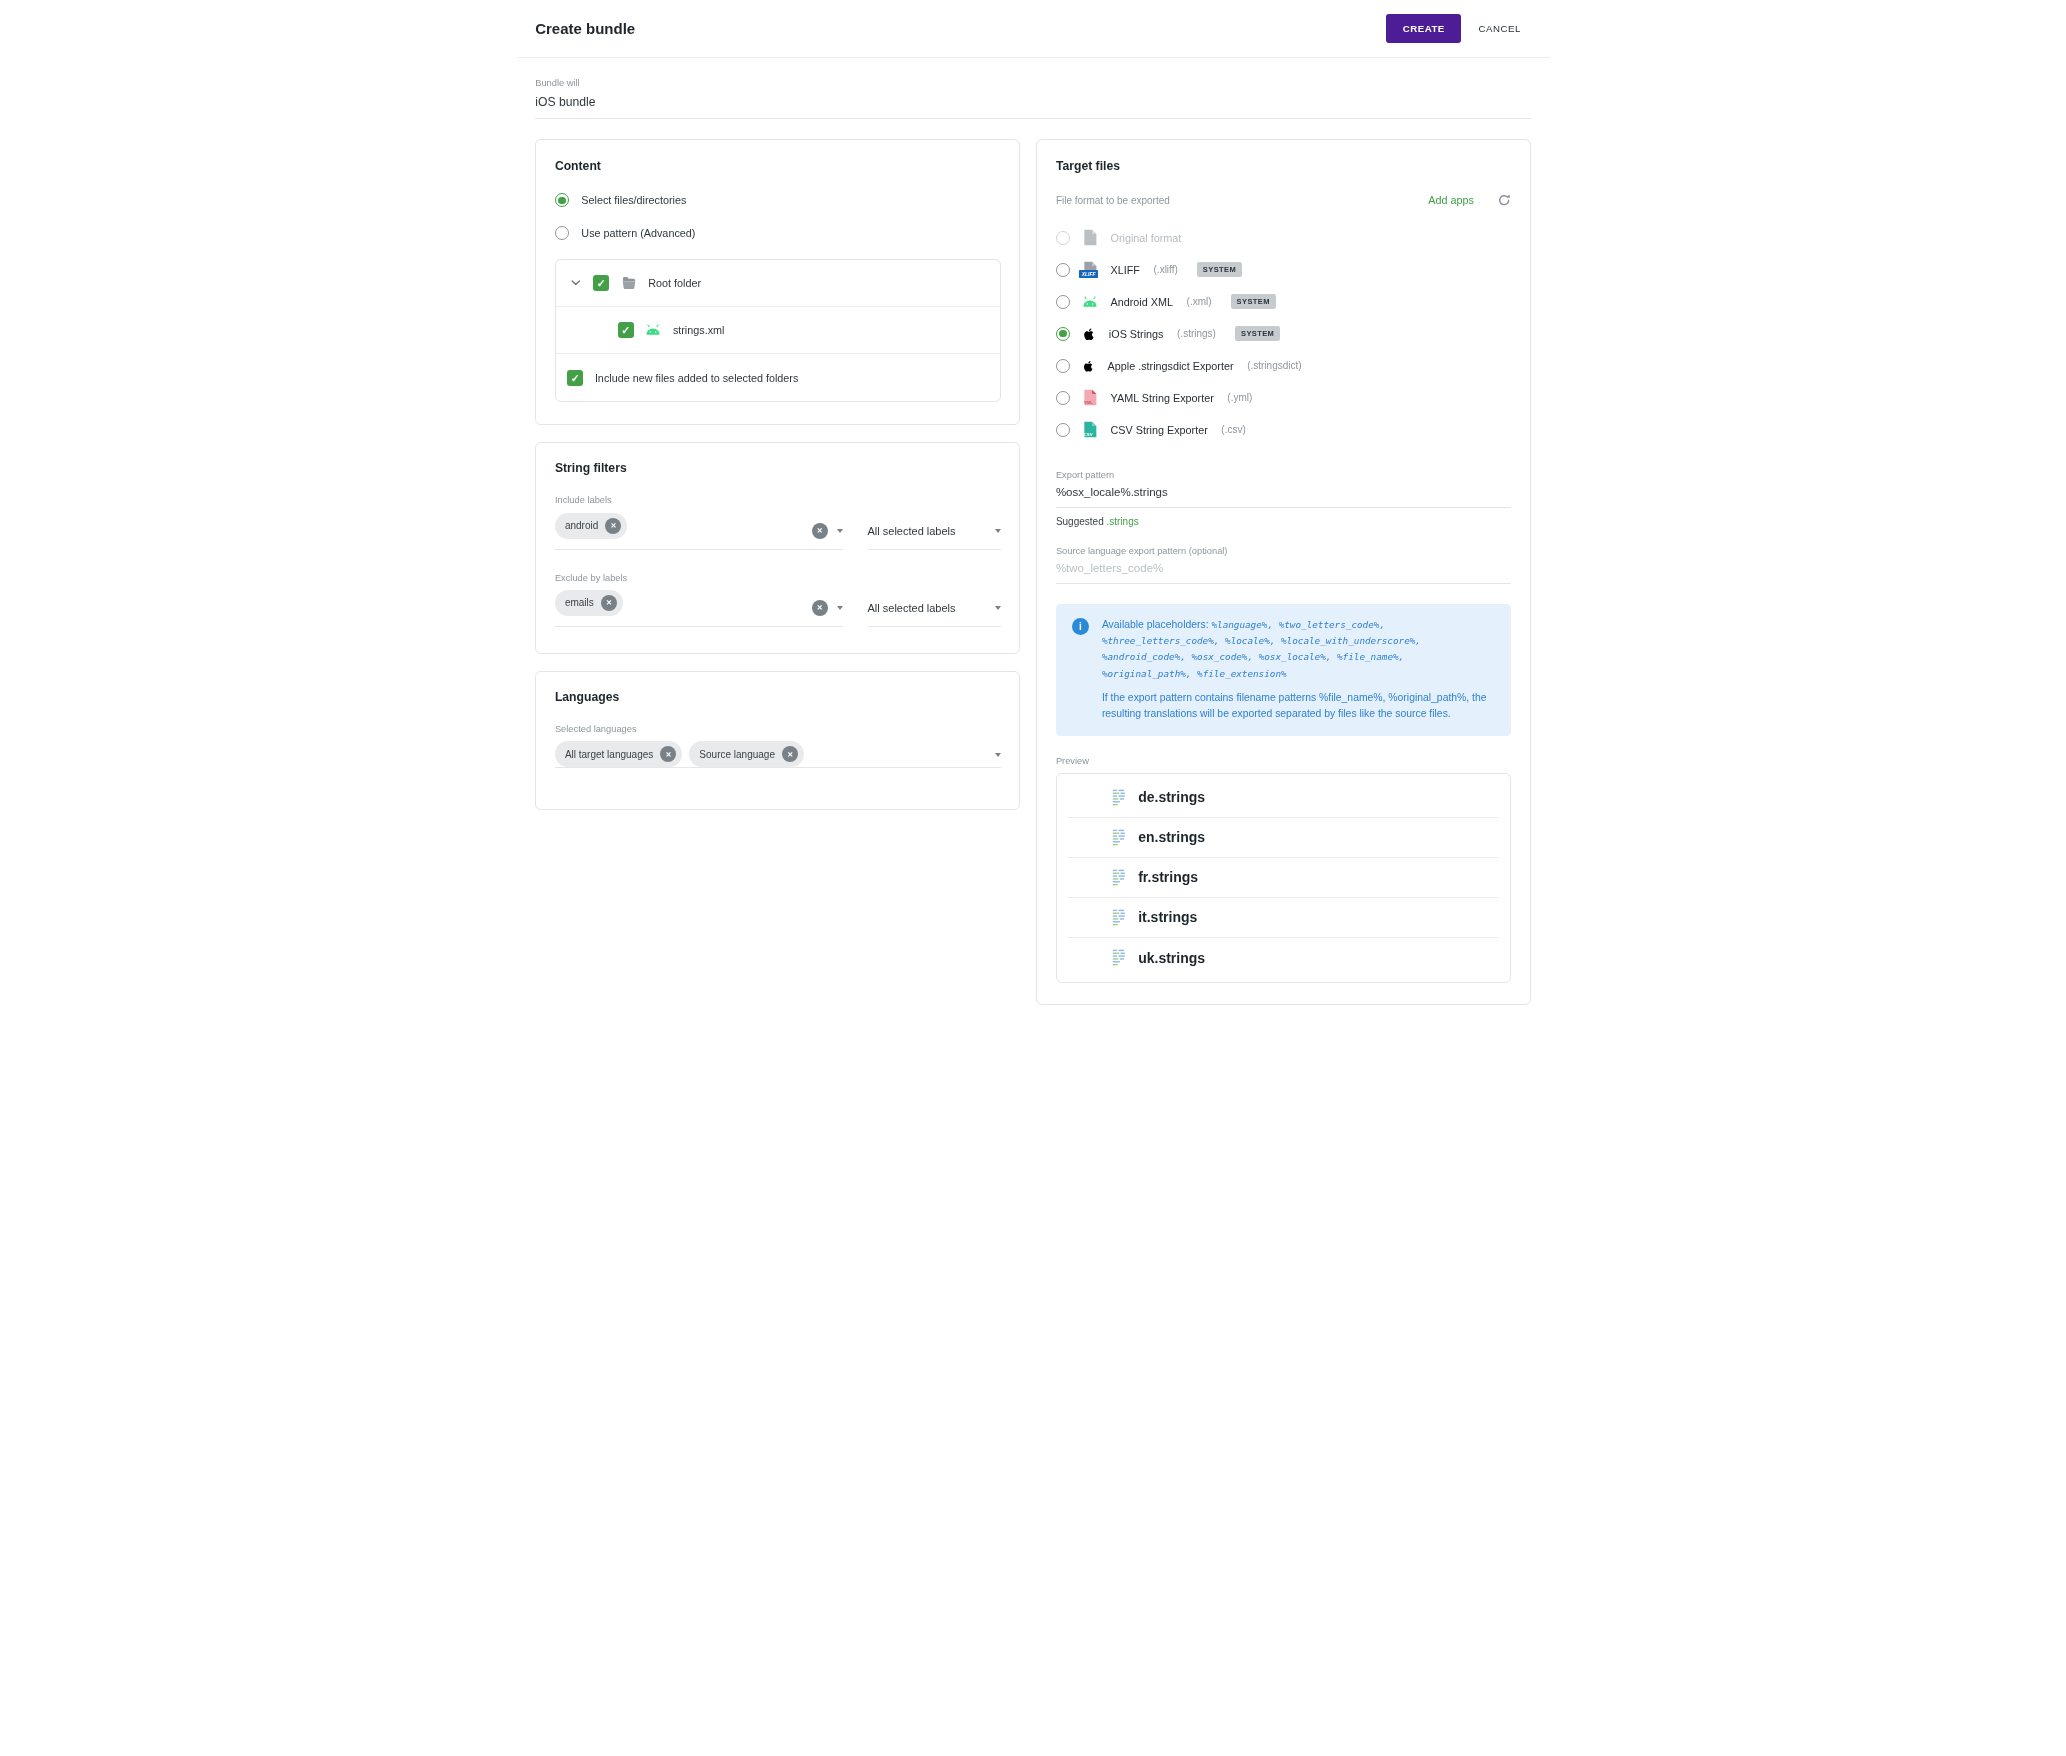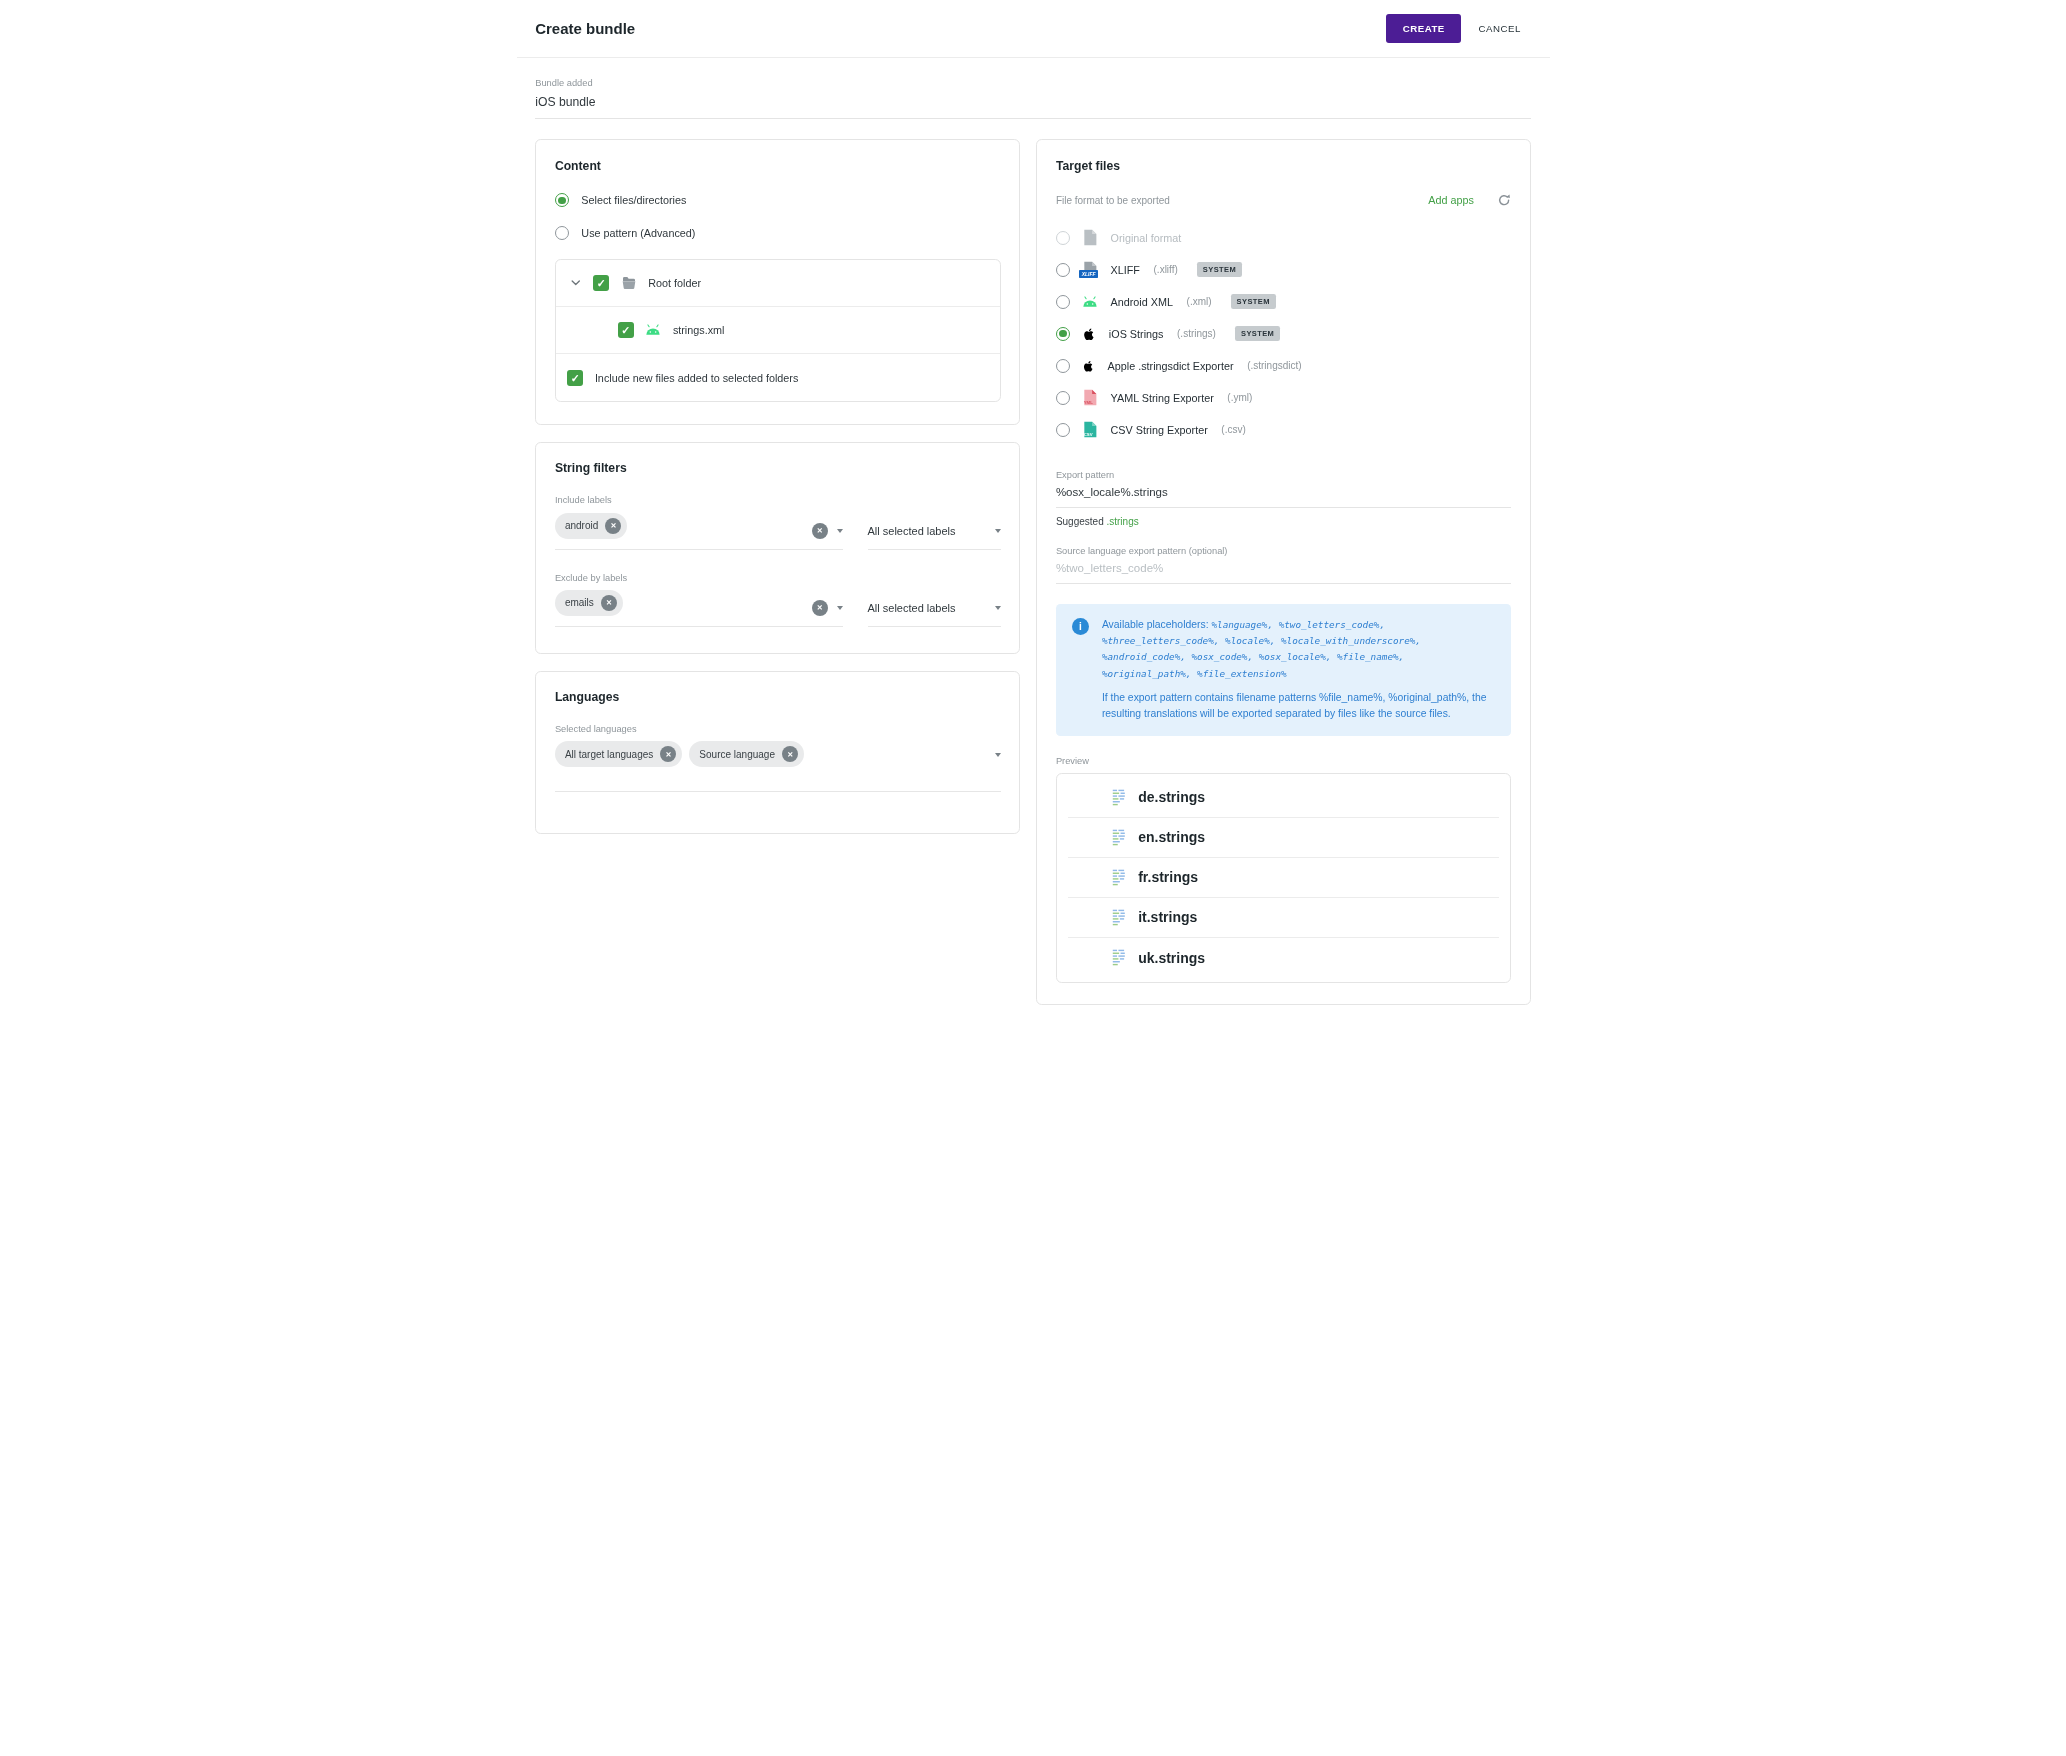--- a/index.html
+++ b/index.html
@@ -97,21 +97,21 @@
   }
   .select-box {
     width: 133px; flex: none; display: flex; align-items: center;
     justify-content: space-between; border-bottom: 0.7px solid #e6e6e6;
     padding-bottom: 11.5px; font-size: 11px; color: #30383d; cursor: pointer;
   }
 
   
   .lang-row {
     display: flex; align-items: flex-end; border-bottom: 0.7px solid #e6e6e6;
-    padding-bottom: 24px; margin-bottom: 18.7px;
+    padding-bottom: 0; margin-bottom: 18.7px;
   }
 
   
   .format-header { display: flex; align-items: center; justify-content: space-between; margin-bottom: 14.3px; }
   .format-header .group-label { margin-bottom: 0; font-size: 10px; }
   .add-apps-wrap { display: flex; align-items: center; gap: 23px; }
   .add-apps { font-size: 10.8px; color: #43a047; text-decoration: none; cursor: pointer; }
   .refresh { width: 14.3px; height: 14.3px; cursor: pointer; }
 
   .format-row { display: flex; align-items: center; gap: 12.2px; height: 32px; font-size: 10.8px; }
@@ -168,21 +168,21 @@
 
 <header class="topbar">
   <h1>Create bundle</h1>
   <div class="topbar-actions">
     <button class="btn-create">CREATE</button>
     <button class="btn-cancel">CANCEL</button>
   </div>
 </header>
 
 <div class="bundle-field">
-  <label class="field-label">Bundle added</label>
+  <label class="field-label">Bundle will</label>
   <input class="line-input" type="text" value="iOS bundle" style="">
 </div>
 
 <div class="columns">
 
   <div class="col-left">
 
     <section class="card">
       <h2>Content</h2>
 

